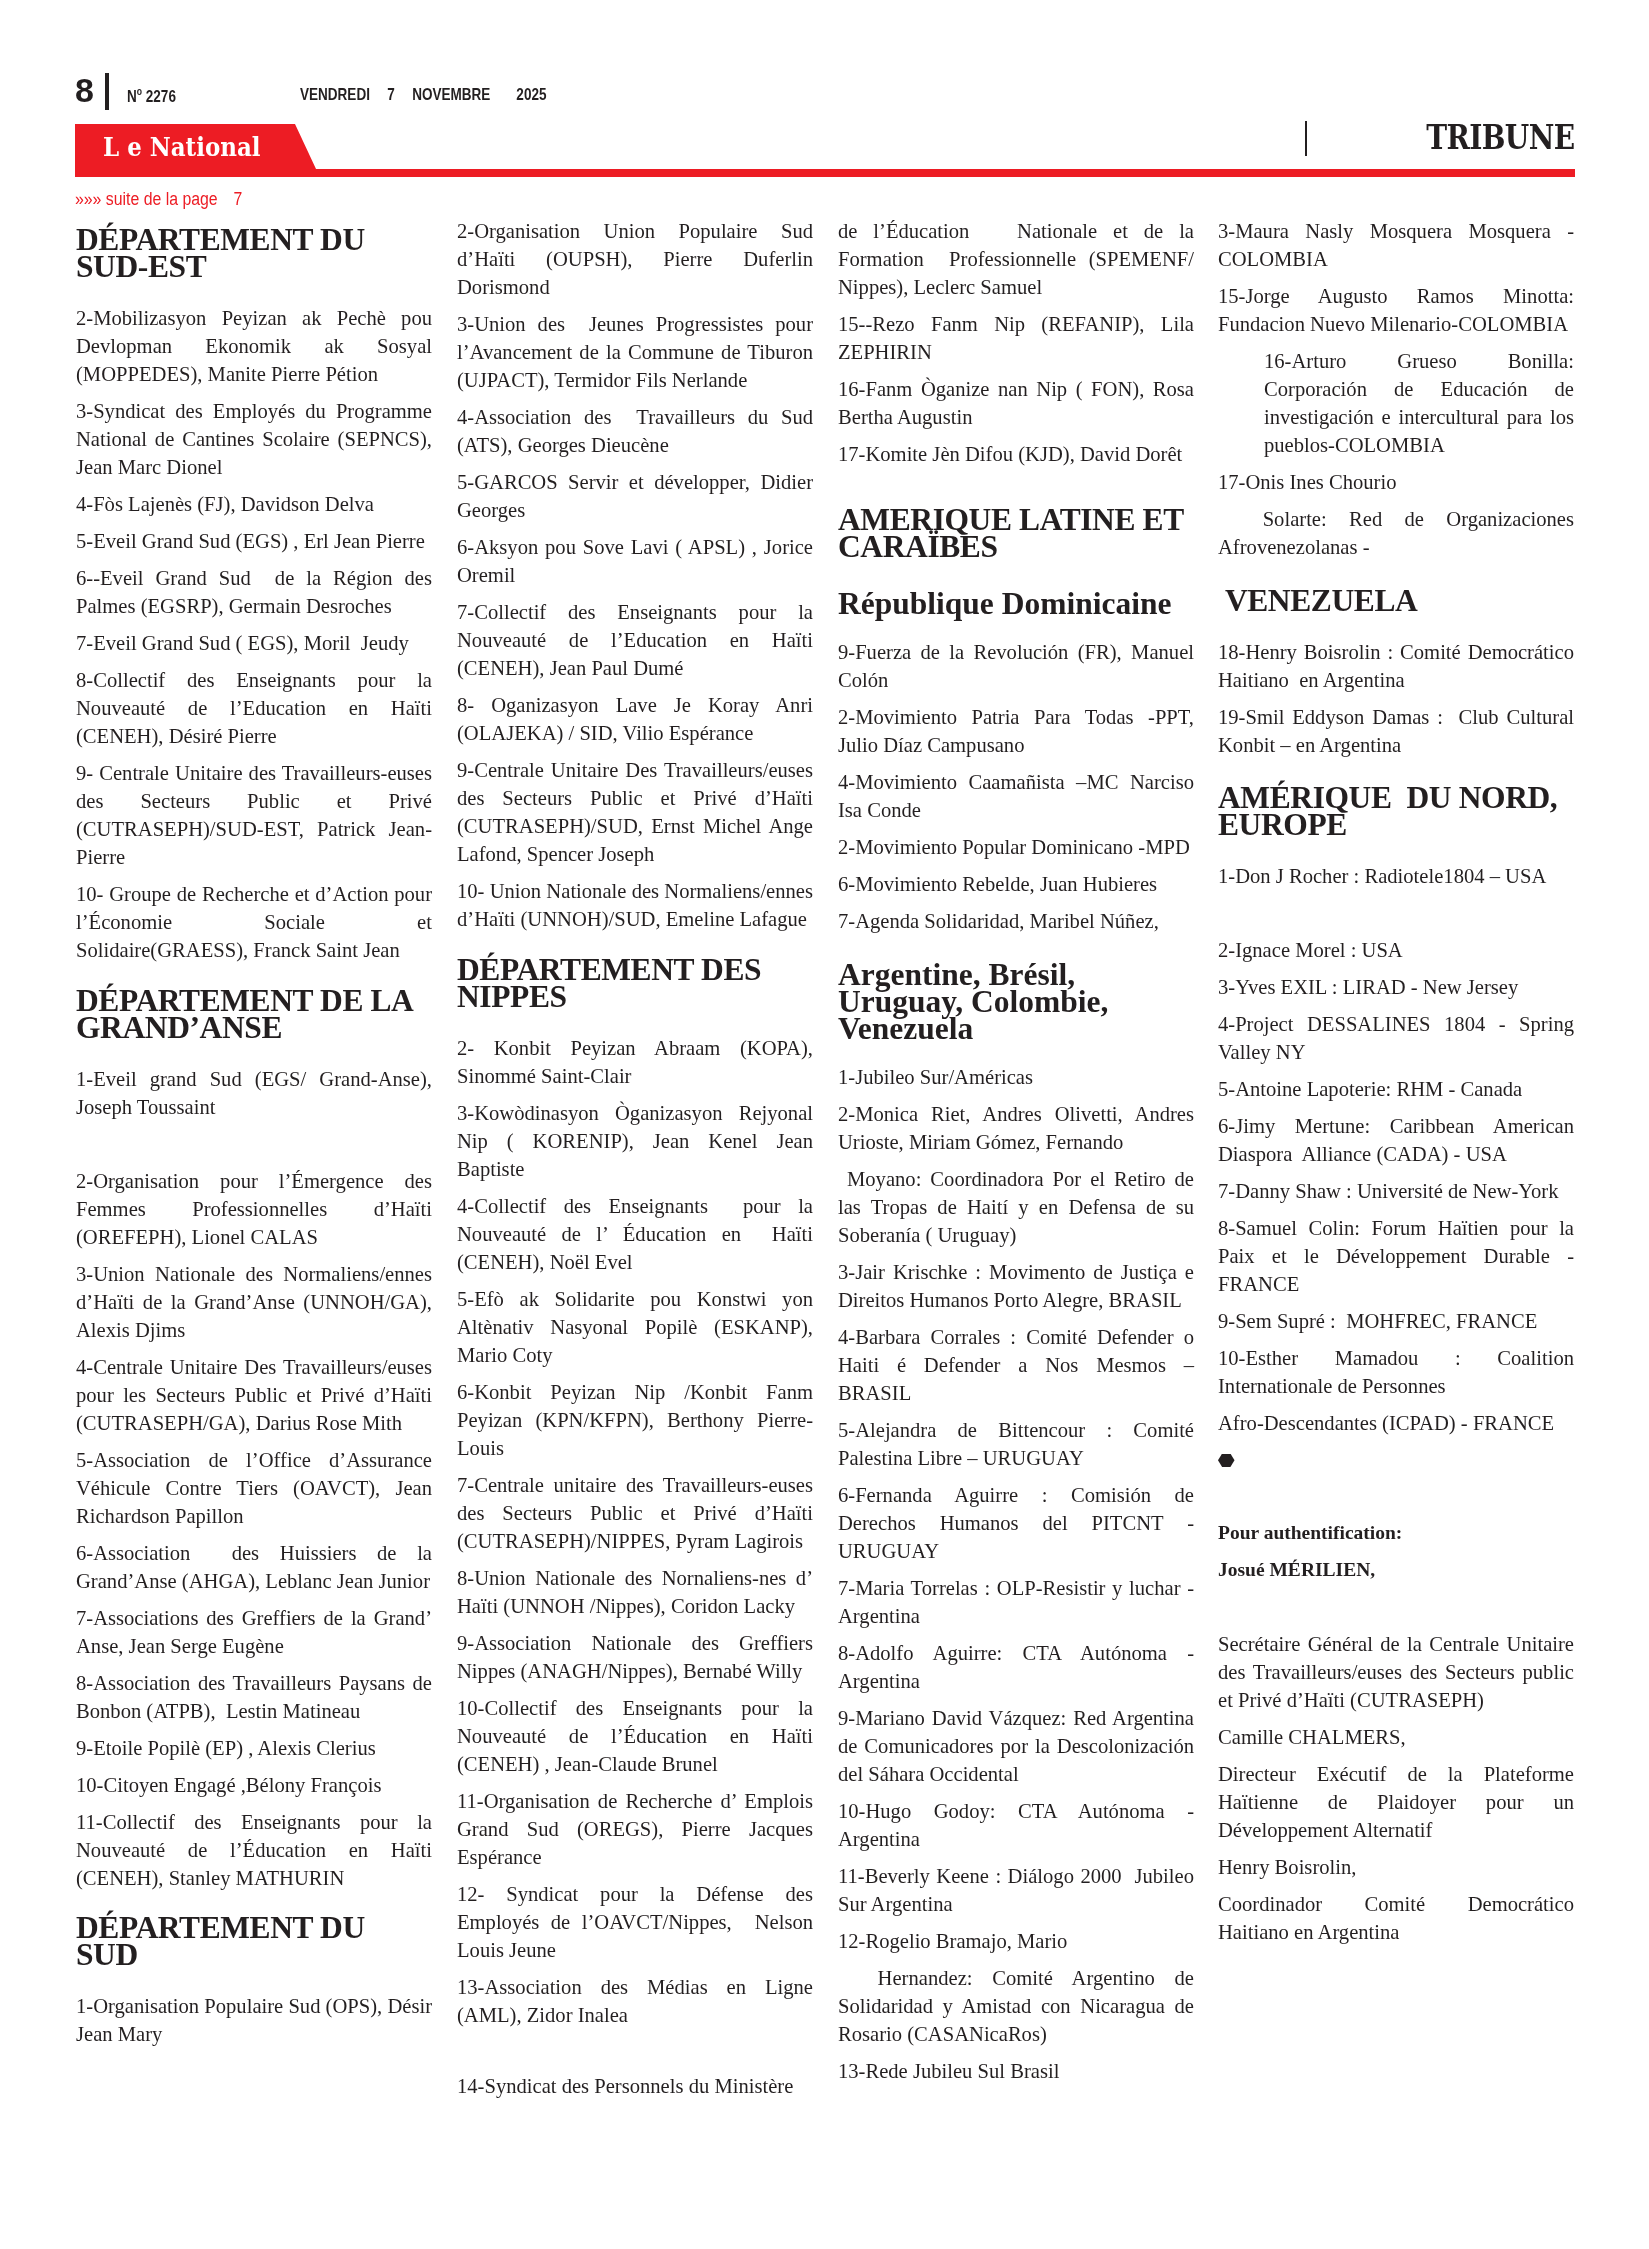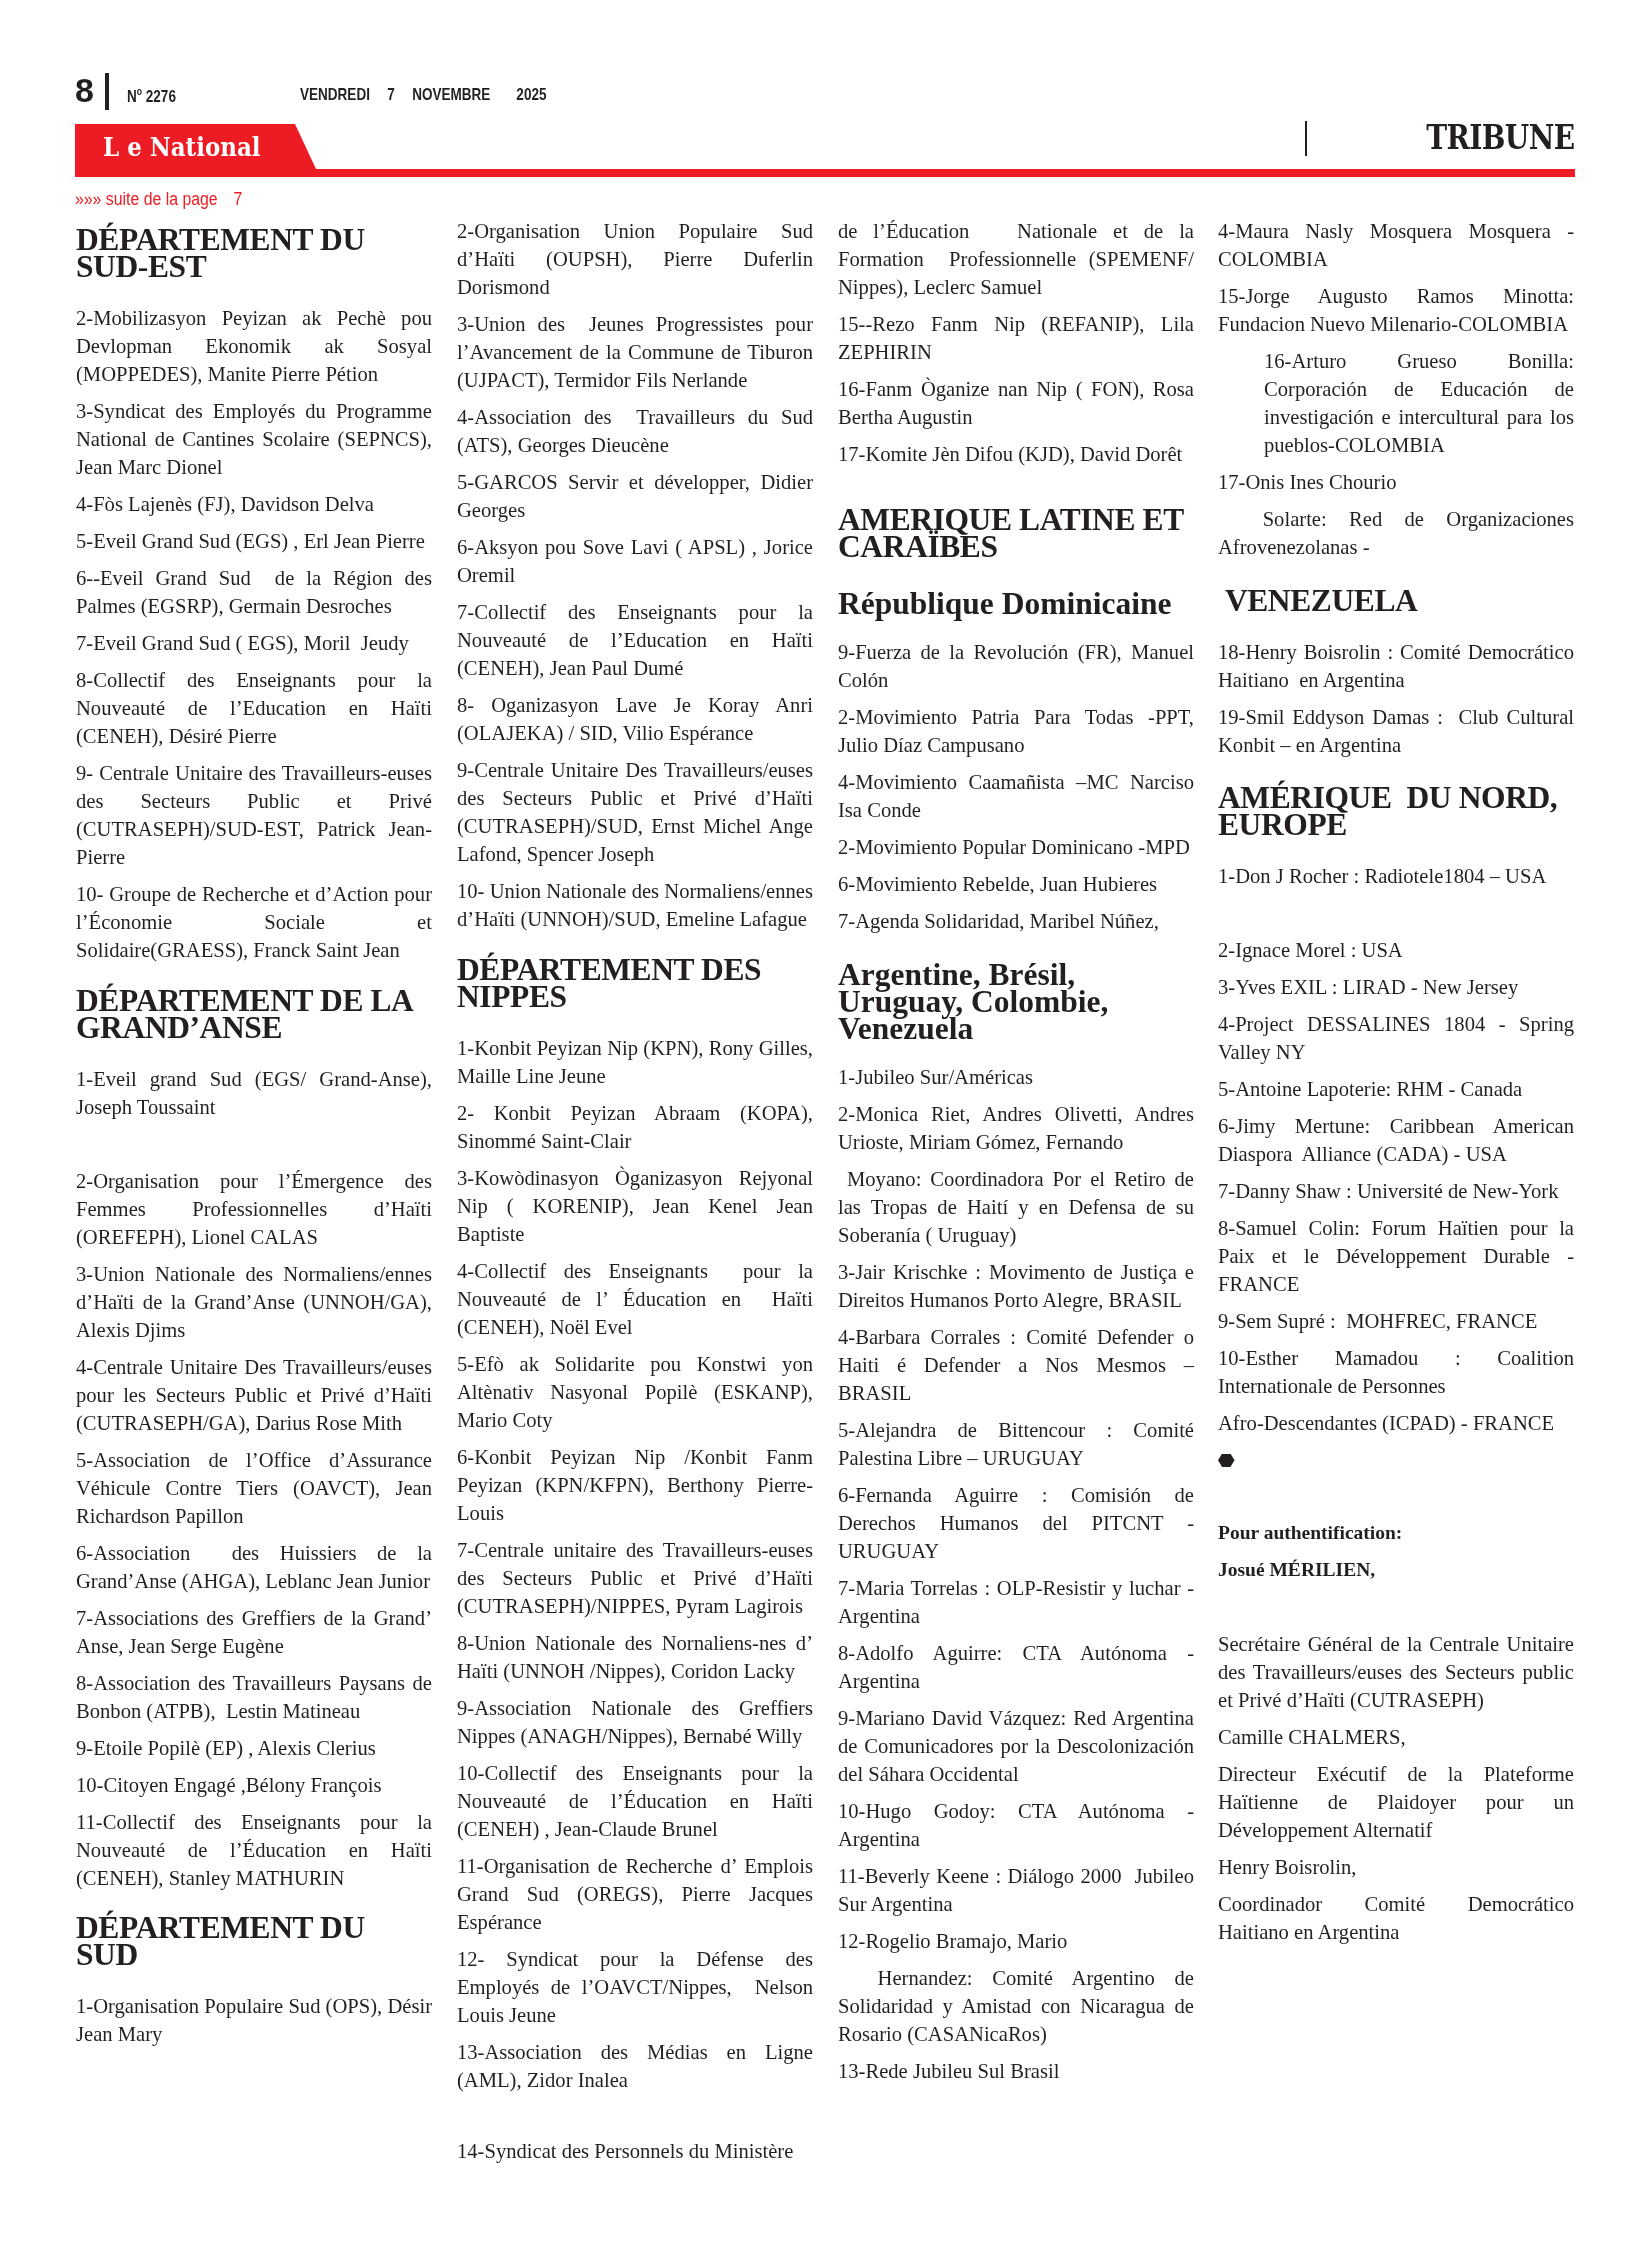--- a/index.html
+++ b/index.html
@@ -90,21 +90,20 @@
       <p style="white-space: pre-wrap;">4-Association des  Travailleurs du Sud (ATS), Georges Dieucène</p>
       <p style="white-space: pre-wrap;">5-GARCOS Servir et développer, Didier Georges</p>
       <p style="white-space: pre-wrap;">6-Aksyon pou Sove Lavi ( APSL) , Jorice Oremil</p>
       <p style="white-space: pre-wrap;">7-Collectif des Enseignants pour la Nouveauté de l’Education en Haïti (CENEH), Jean Paul Dumé</p>
       <p style="white-space: pre-wrap;">8- Oganizasyon Lave Je Koray Anri (OLAJEKA) / SID, Vilio Espérance</p>
       <p style="white-space: pre-wrap;">9-Centrale Unitaire Des Travailleurs/euses des Secteurs Public et Privé d’Haïti (CUTRASEPH)/SUD, Ernst Michel Ange Lafond, Spencer Joseph</p>
       <p style="white-space: pre-wrap;">10- Union Nationale des Normaliens/ennes d’Haïti (UNNOH)/SUD, Emeline Lafague</p>
     </div>
   <h2 style="width:330px;margin-top:22.5px">DÉPARTEMENT DES NIPPES</h2>
   <div>
-      <p style="white-space: pre-wrap;">1-Konbit Peyizan Nip (KPN), Rony Gilles, Maille Line Jeune</p>
       <p style="white-space: pre-wrap;">2- Konbit Peyizan Abraam (KOPA), Sinommé Saint-Clair</p>
       <p style="white-space: pre-wrap;">3-Kowòdinasyon Òganizasyon Rejyonal Nip ( KORENIP), Jean Kenel Jean Baptiste</p>
       <p style="white-space: pre-wrap;">4-Collectif des Enseignants  pour la Nouveauté de l’ Éducation en  Haïti (CENEH), Noël Evel</p>
       <p style="white-space: pre-wrap;">5-Efò ak Solidarite pou Konstwi yon Altènativ Nasyonal Popilè (ESKANP), Mario Coty</p>
       <p style="white-space: pre-wrap;">6-Konbit Peyizan Nip /Konbit Fanm Peyizan (KPN/KFPN), Berthony Pierre-Louis</p>
       <p style="white-space: pre-wrap;">7-Centrale unitaire des Travailleurs-euses des Secteurs Public et Privé d’Haïti (CUTRASEPH)/NIPPES, Pyram Lagirois</p>
       <p style="white-space: pre-wrap;">8-Union Nationale des Nornaliens-nes d’ Haïti (UNNOH /Nippes), Coridon Lacky</p>
       <p style="white-space: pre-wrap;">9-Association Nationale des Greffiers Nippes (ANAGH/Nippes), Bernabé Willy</p>
       <p style="white-space: pre-wrap;">10-Collectif des Enseignants pour la Nouveauté de l’Éducation en Haïti (CENEH) , Jean-Claude Brunel</p>
       <p style="white-space: pre-wrap;">11-Organisation de Recherche d’ Emplois Grand Sud (OREGS), Pierre Jacques Espérance</p>
@@ -147,21 +146,21 @@
       <p style="white-space: pre-wrap;">10-Hugo Godoy: CTA Autónoma - Argentina</p>
       <p style="white-space: pre-wrap;">11-Beverly Keene : Diálogo 2000  Jubileo Sur Argentina</p>
       <p style="white-space: pre-wrap;">12-Rogelio Bramajo, Mario</p>
       <p style="white-space: pre-wrap;">  Hernandez: Comité Argentino de Solidaridad y Amistad con Nicaragua de Rosario (CASANicaRos)</p>
       <p style="white-space: pre-wrap;">13-Rede Jubileu Sul Brasil</p>
     </div>
 </div>
 
 <div class="col col4">
   <div>
-      <p style="white-space: pre-wrap;">4-Maura Nasly Mosquera Mosquera - COLOMBIA</p>
+      <p style="white-space: pre-wrap;">3-Maura Nasly Mosquera Mosquera - COLOMBIA</p>
       <p style="white-space: pre-wrap;">15-Jorge Augusto Ramos Minotta: Fundacion Nuevo Milenario-COLOMBIA</p>
       <p style="white-space: pre-wrap; margin-left: 46px;">16-Arturo Grueso Bonilla: Corporación de Educación de investigación e intercultural para los pueblos-COLOMBIA</p>
       <p style="white-space: pre-wrap;">17-Onis Ines Chourio</p>
       <p style="white-space: pre-wrap;">  Solarte: Red de Organizaciones Afrovenezolanas -</p>
     </div>
   <h2 style="margin-top:25.5px;white-space:pre"> VENEZUELA</h2>
   <div>
       <p style="white-space: pre-wrap;">18-Henry Boisrolin : Comité Democrático Haitiano  en Argentina</p>
       <p style="white-space: pre-wrap;">19-Smil Eddyson Damas :  Club Cultural Konbit – en Argentina</p>
     </div>

